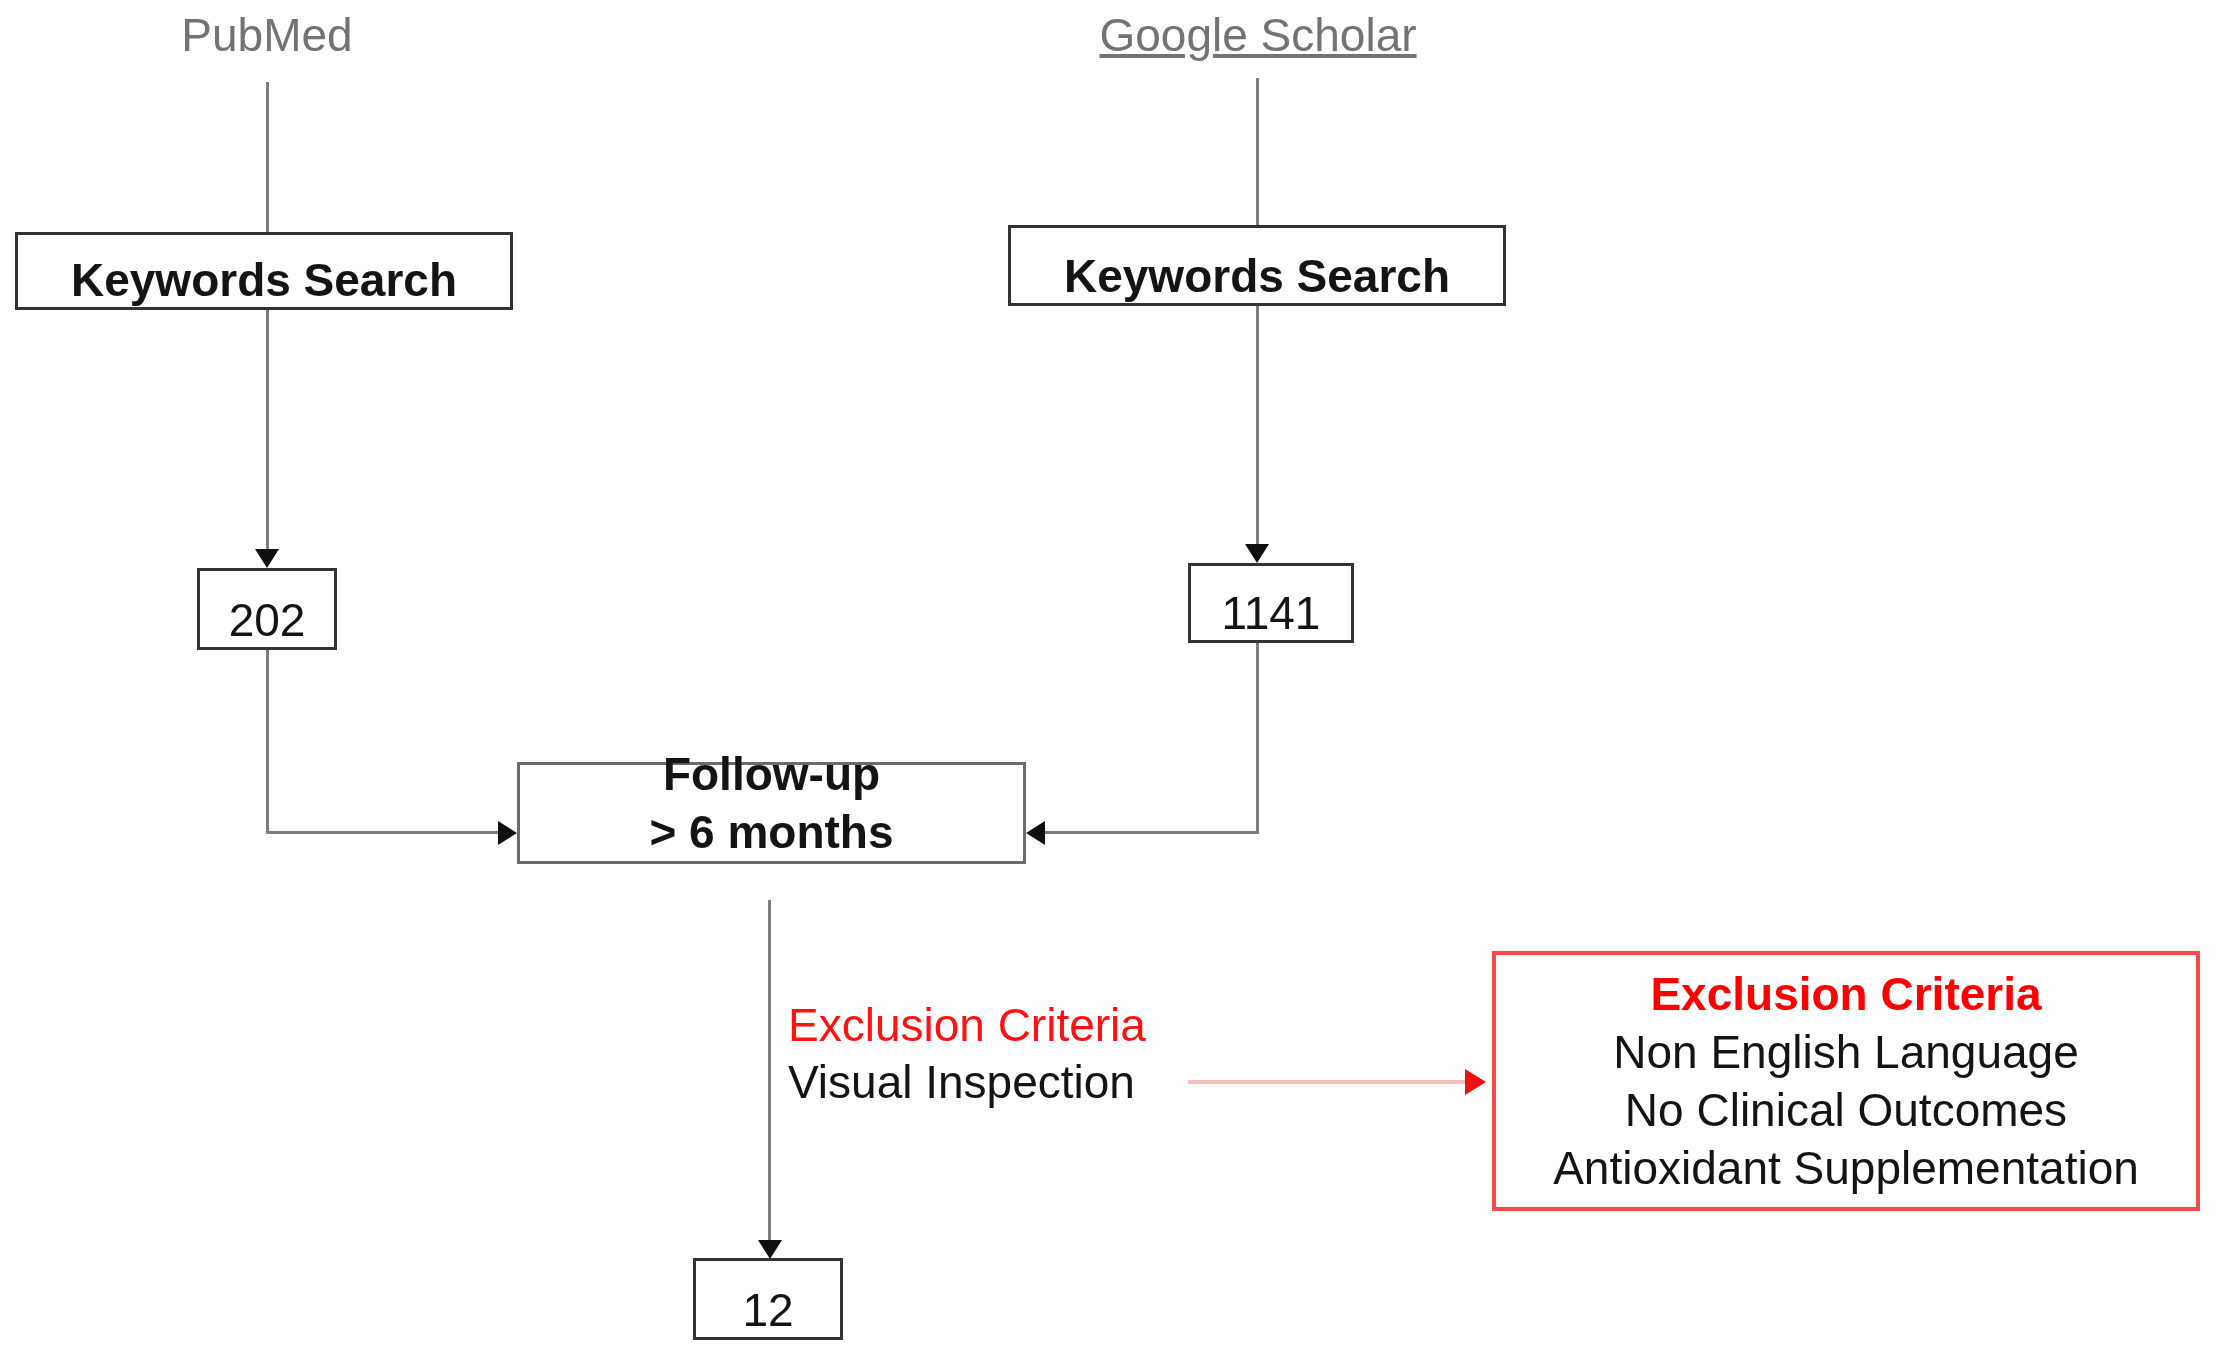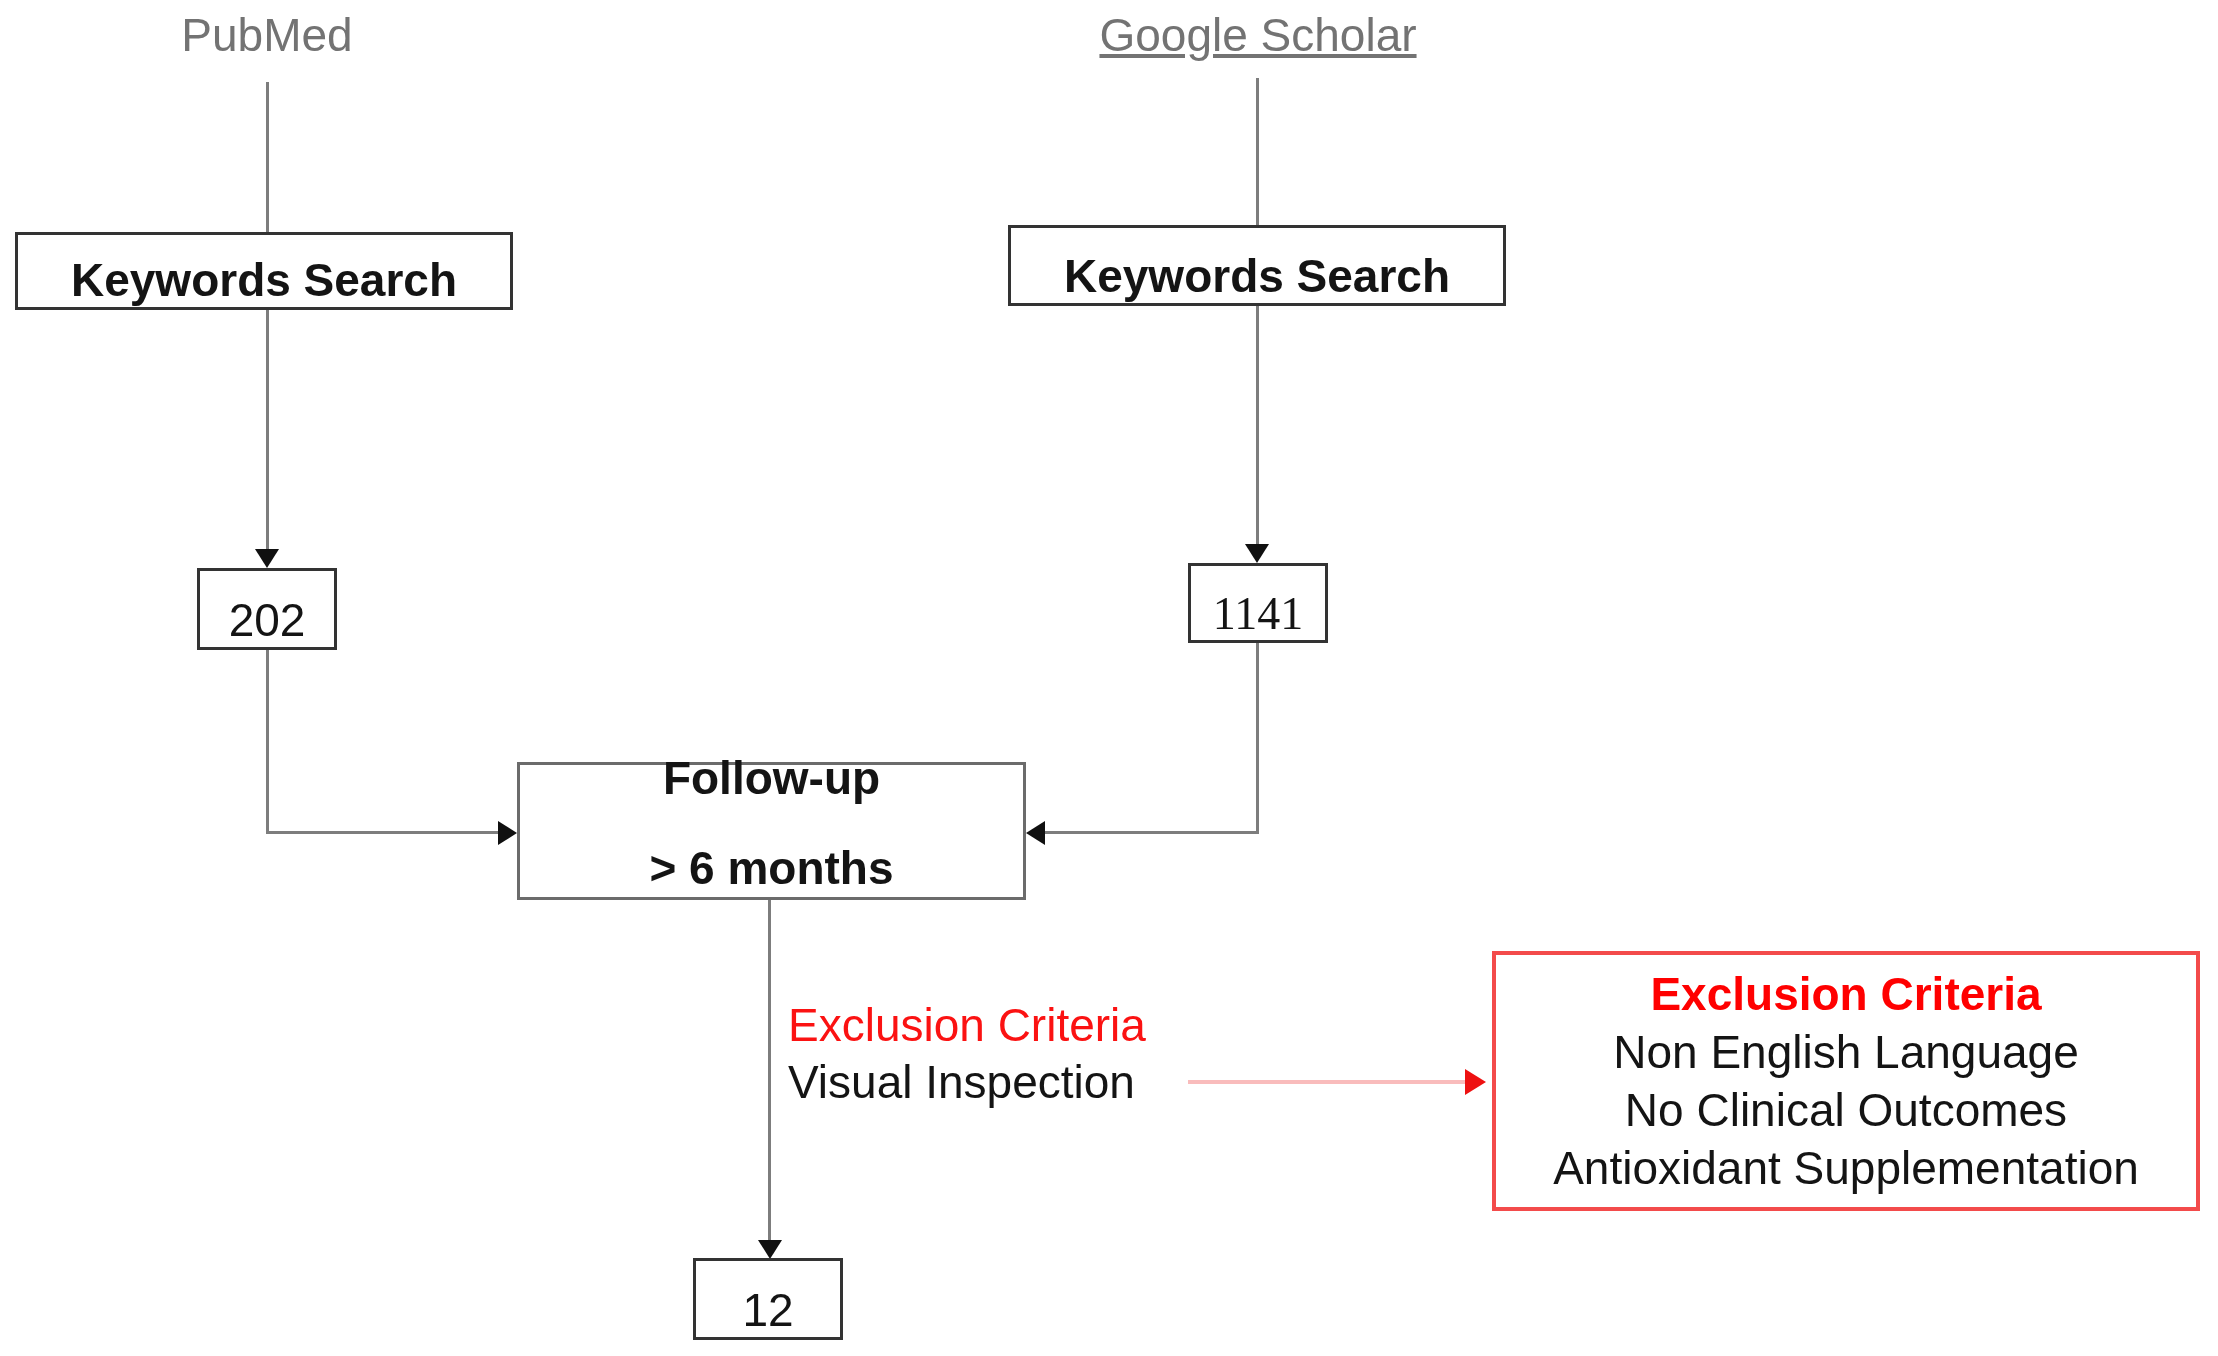--- a/index.html
+++ b/index.html
@@ -78,33 +78,33 @@
 
   <div class="vline" style="left:266px;top:310px;height:240px;"></div>
   <div class="arr arr-down" style="left:255px;top:549px;"></div>
 
   <div class="vline" style="left:1256px;top:306px;height:239px;"></div>
   <div class="arr arr-down" style="left:1245px;top:544px;"></div>
 
   <div class="box" style="left:197px;top:568px;width:140px;height:82px;">
     <span>202</span>
   </div>
-  <div class="box" style="left:1188px;top:563px;width:140px;height:80px;font-family:Liberation Serif, serif;">
+  <div class="box" style="left:1188px;top:563px;width:166px;height:80px;">
     <span>1141</span>
   </div>
 
   <div class="vline" style="left:266px;top:650px;height:184px;"></div>
   <div class="hline" style="left:266px;top:831px;width:233px;"></div>
   <div class="arr arr-right" style="left:498px;top:821px;"></div>
 
   <div class="vline" style="left:1256px;top:643px;height:191px;"></div>
   <div class="hline" style="left:1044px;top:831px;width:214px;"></div>
   <div class="arr arr-left" style="left:1026px;top:821px;"></div>
 
-  <div class="box bold followup" style="left:517px;top:762px;width:509px;height:138px;gap:32px;">
+  <div class="box bold followup" style="left:517px;top:762px;width:509px;height:102px;">
     <div>Follow-up</div>
     <div>&gt; 6 months</div>
   </div>
 
   <div class="vline" style="left:768px;top:900px;height:341px;"></div>
   <div class="arr arr-down" style="left:758px;top:1240px;"></div>
 
   <div class="steps" style="left:788px;top:997px;">
     <div class="red">Exclusion Criteria</div>
     <div>Visual Inspection</div>

